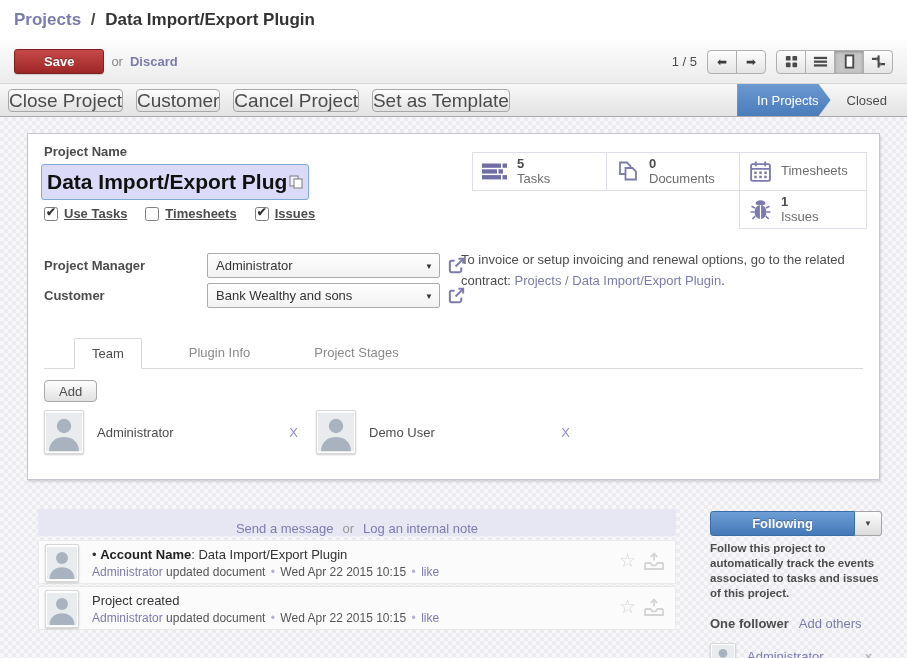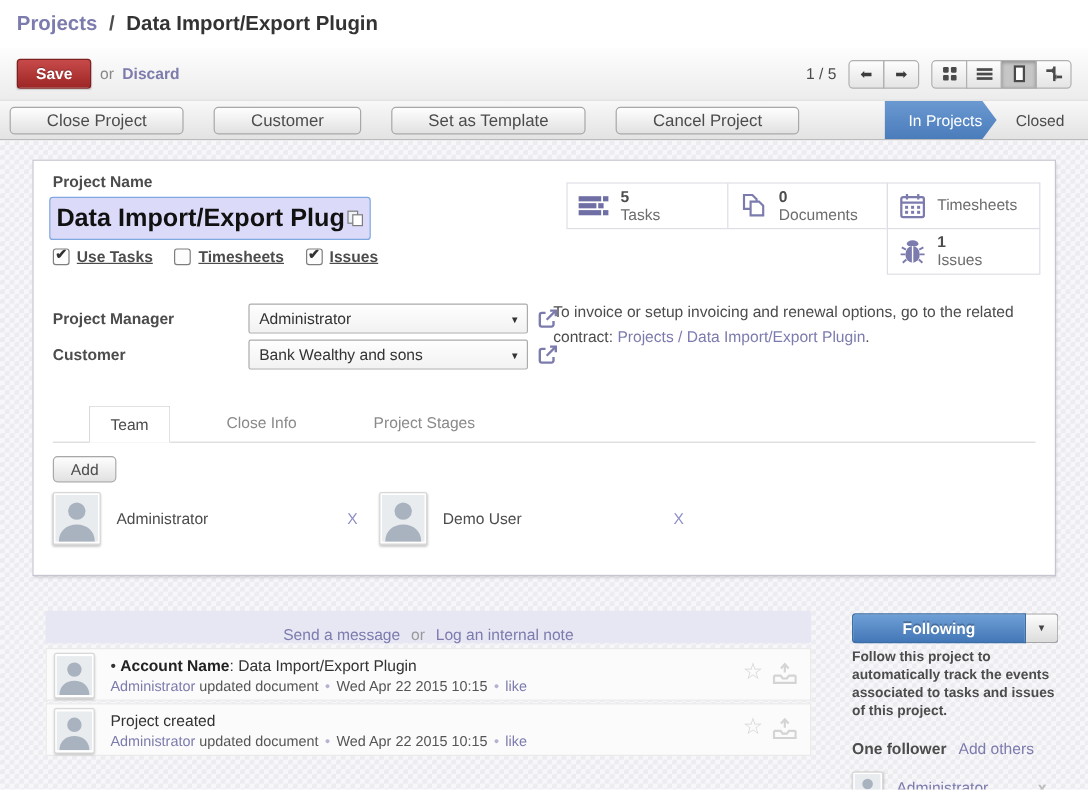--- a/index.html
+++ b/index.html
@@ -10,39 +10,39 @@
   .breadcrumb-bar { height:40px; display:flex; align-items:center; padding:0 14px; background:#fff; }
   .breadcrumb { font-size:17px; font-weight:bold; }
   .breadcrumb .crumb-link { color:#7c7bad; cursor:pointer; }
   .breadcrumb .crumb-sep { color:#4c4c4c; margin:0 5px; }
   .breadcrumb .crumb-current { color:#333; }
 
   
   .toolbar { height:44px; display:flex; align-items:center; padding:0 14px;
              background:linear-gradient(#fdfdfd,#ececec); border-bottom:1px solid #d6d6d6; }
   .save-btn { background:linear-gradient(#c74a4a,#9e2626); border:1px solid #7e2020; color:#fff;
-              font-weight:bold; font-size:13px; padding:4px 15px; border-radius:3px; cursor:pointer;
+              font-weight:bold; font-size:13px; padding:4px 29px; border-radius:3px; cursor:pointer;
               text-shadow:0 -1px 0 rgba(0,0,0,.3); box-shadow:0 1px 1px rgba(0,0,0,.15); }
   .or-label { color:#888; margin:0 7px; }
   .discard-link { color:#7c7bad; font-weight:bold; cursor:pointer; }
   .toolbar-right { margin-left:auto; display:flex; align-items:center; gap:10px; }
   .pager-count { color:#4c4c4c; }
   .btn-group { display:flex; }
   .tb-btn { width:30px; height:24px; display:flex; align-items:center; justify-content:center;
             border:1px solid #b0b0b0; background:linear-gradient(#fdfdfd,#e4e4e4);
             margin-left:-1px; cursor:pointer; color:#3c3c3c; font-size:12px; }
   .btn-group .tb-btn:first-child { border-radius:4px 0 0 4px; margin-left:0; }
   .btn-group .tb-btn:last-child { border-radius:0 4px 4px 0; }
   .tb-btn.active { background:#c6c6c6; box-shadow:inset 0 1px 3px rgba(0,0,0,.3); }
   .tb-btn svg { display:block; }
 
   
   .action-bar { height:33px; display:flex; align-items:center; padding-left:8px;
                 background:linear-gradient(#f8f8f8,#e3e3e3); border-bottom:1px solid #ababab; }
-  .action-btn { height:23px; padding:0 30px; margin-right:25px; font-size:14px; color:#4c4c4c;
+  .action-btn { height:23px; padding:0 0; margin-right:13px; font-size:19px; color:#4c4c4c;
                 border:1px solid #a8a8a8; border-radius:4px; background:linear-gradient(#fefefe,#e1e1e1);
                 cursor:pointer; }
   .statusbar { margin-left:auto; align-self:stretch; display:flex; align-items:stretch; }
   .status-active { display:flex; align-items:center; padding:0 12px 0 20px; color:#fff; font-size:13px;
                    background:linear-gradient(#6b99d1,#4a7cbb);
                    clip-path:polygon(0 0, calc(100% - 12px) 0, 100% 50%, calc(100% - 12px) 100%, 0 100%);
                    cursor:pointer; }
   .status-next { display:flex; align-items:center; padding:0 20px 0 16px; color:#4c4c4c; cursor:pointer;text-align:right; }
 
   
@@ -218,22 +218,22 @@
             </g>
           </svg>
       </div>
     </div>
   </div>
 </div>
 
 <div class="action-bar">
   <button class="action-btn">Close Project</button>
   <button class="action-btn">Customer</button>
+  <button class="action-btn">Cancel Project</button>
   <button class="action-btn">Set as Template</button>
-  <button class="action-btn">Cancel Project</button>
   <div class="statusbar">
     <div class="status-active">In Projects</div>
     <div class="status-next">Closed</div>
   </div>
 </div>
 
 <div class="content">
 
   <div class="sheet">
     <div class="fname-label">Project Name</div>
@@ -360,21 +360,21 @@
           </svg>
         <div class="txt">
             <div class="stat-num">1</div>
             <div class="stat-label">Issues</div>
           </div>
       </div>
     </div>
 
     <div class="tabs">
       <div class="tab active">Team</div>
-      <div class="tab">Close Info</div>
+      <div class="tab">Plugin Info</div>
       <div class="tab">Project Stages</div>
     </div>
 
     <button class="add-btn">Add</button>
 
     <div class="team-row">
       <div class="member">
         <span class="avatar avatar-lg">
             <svg width="36" height="40" viewBox="0 0 24 26">
               <use href="#person"></use>

